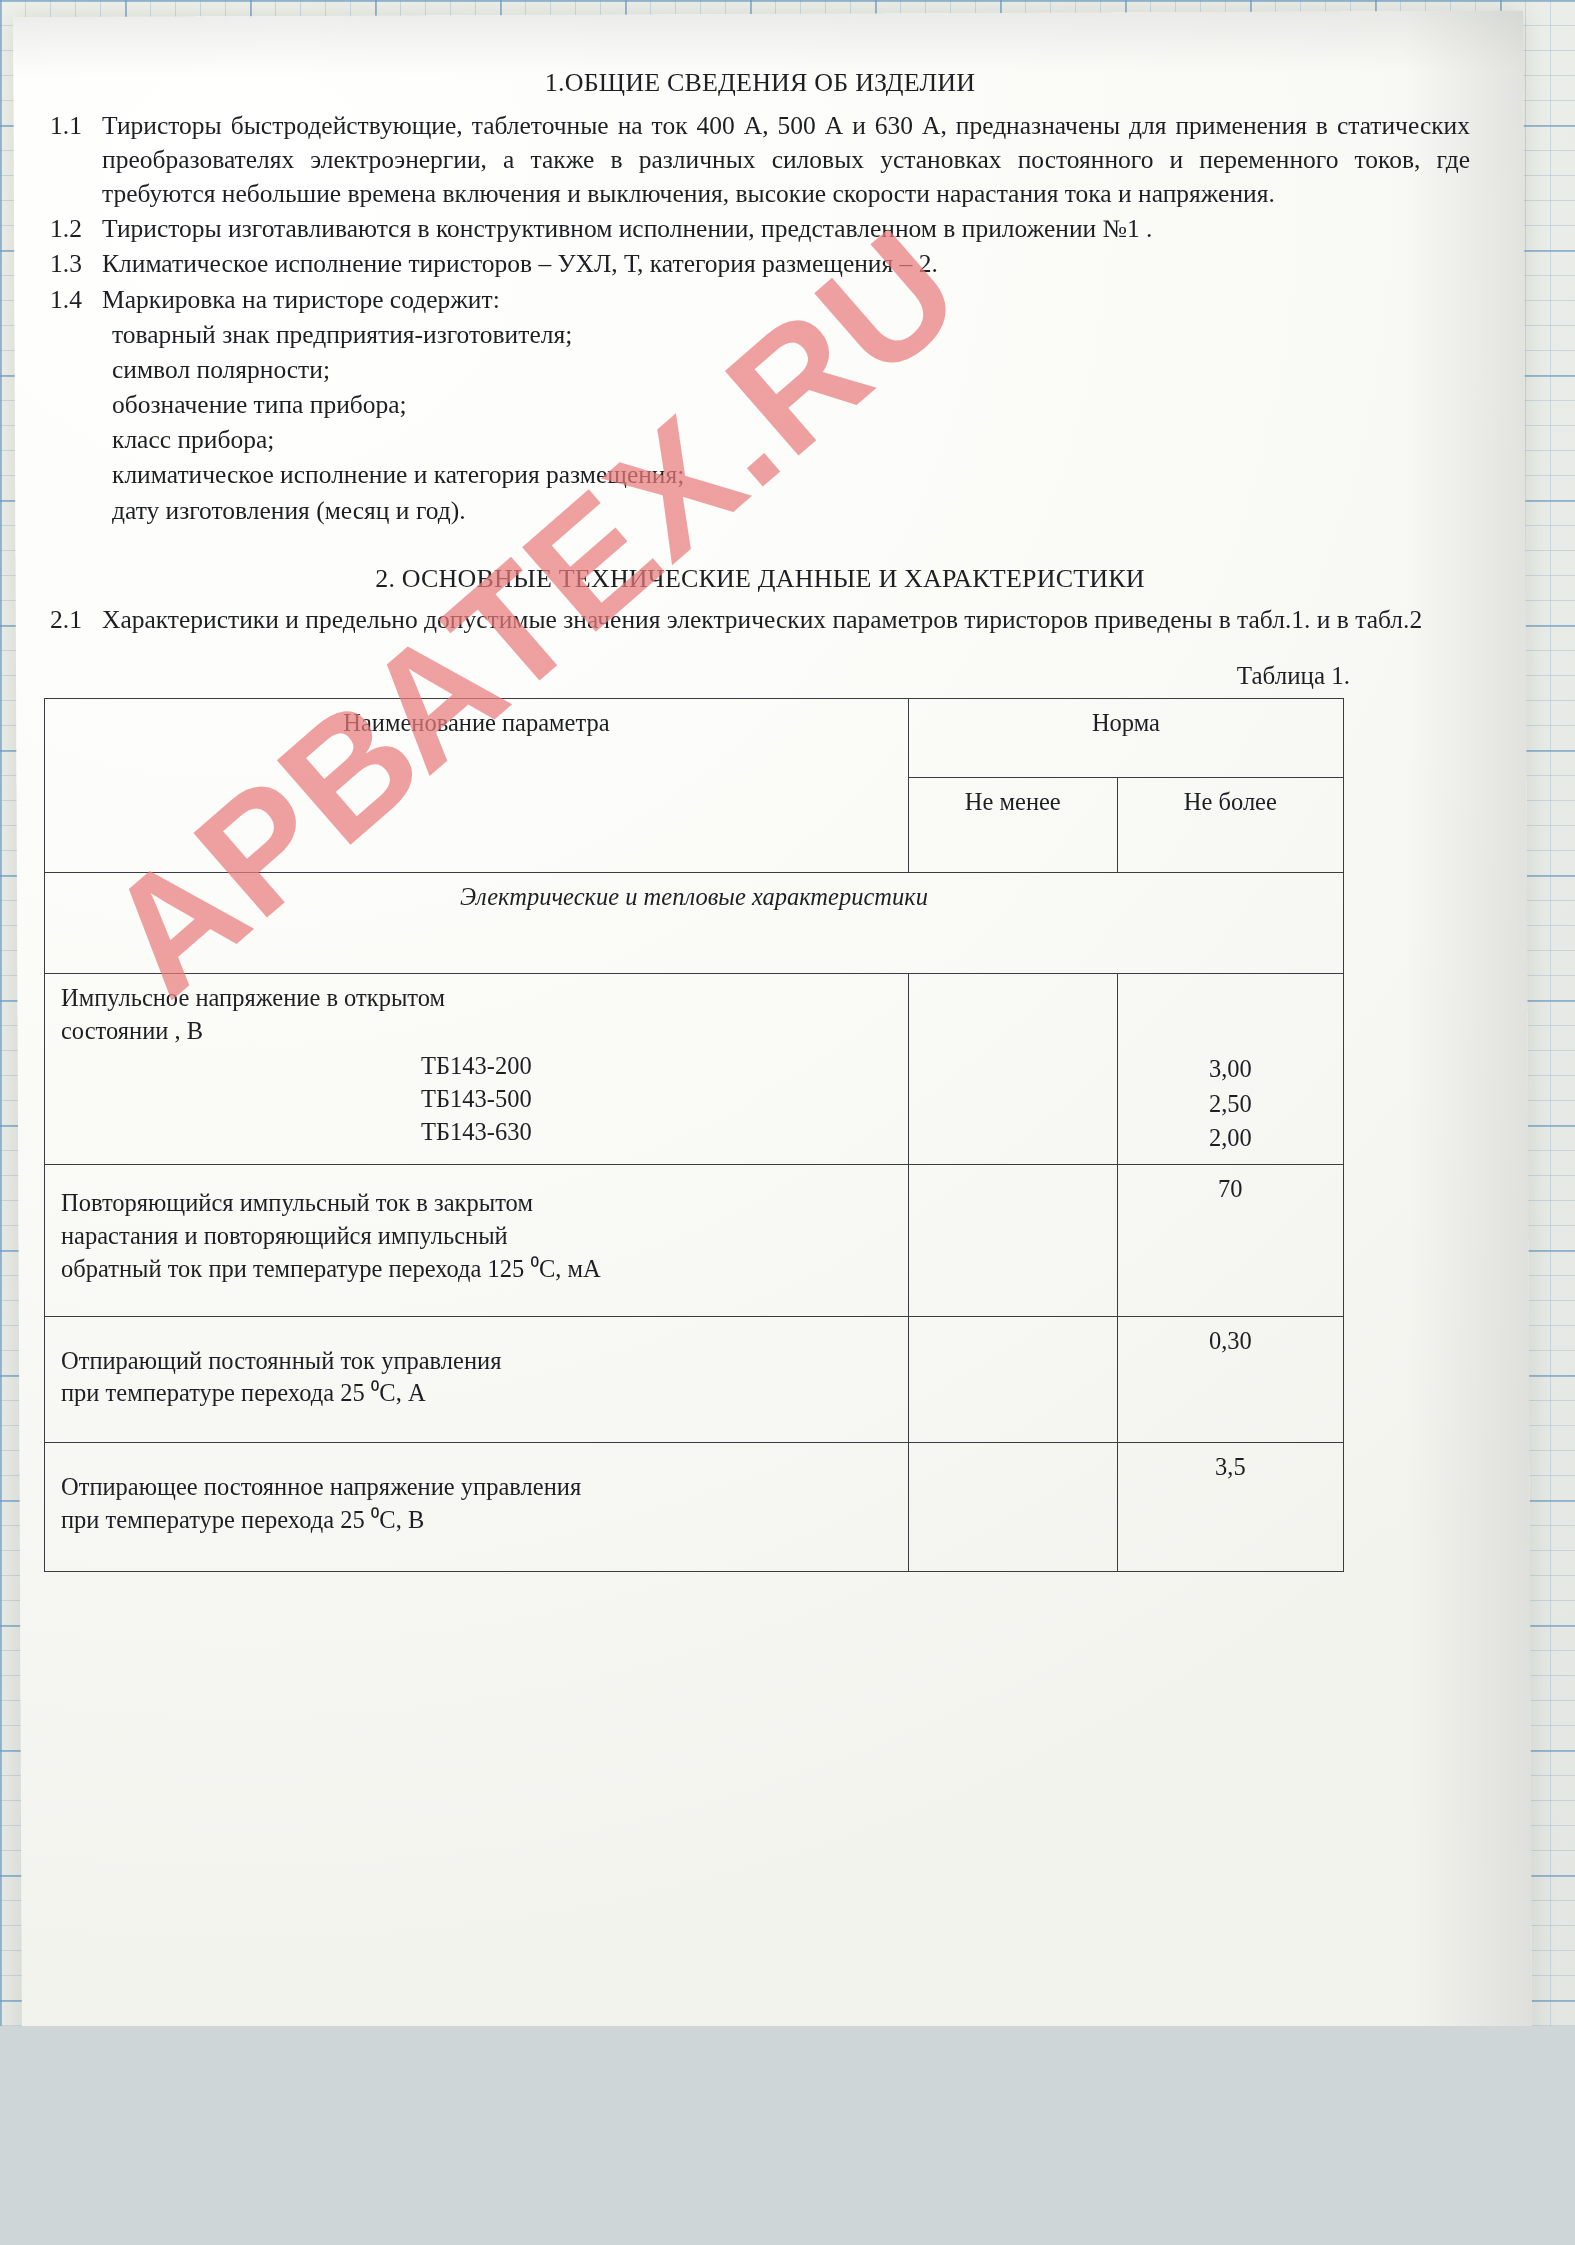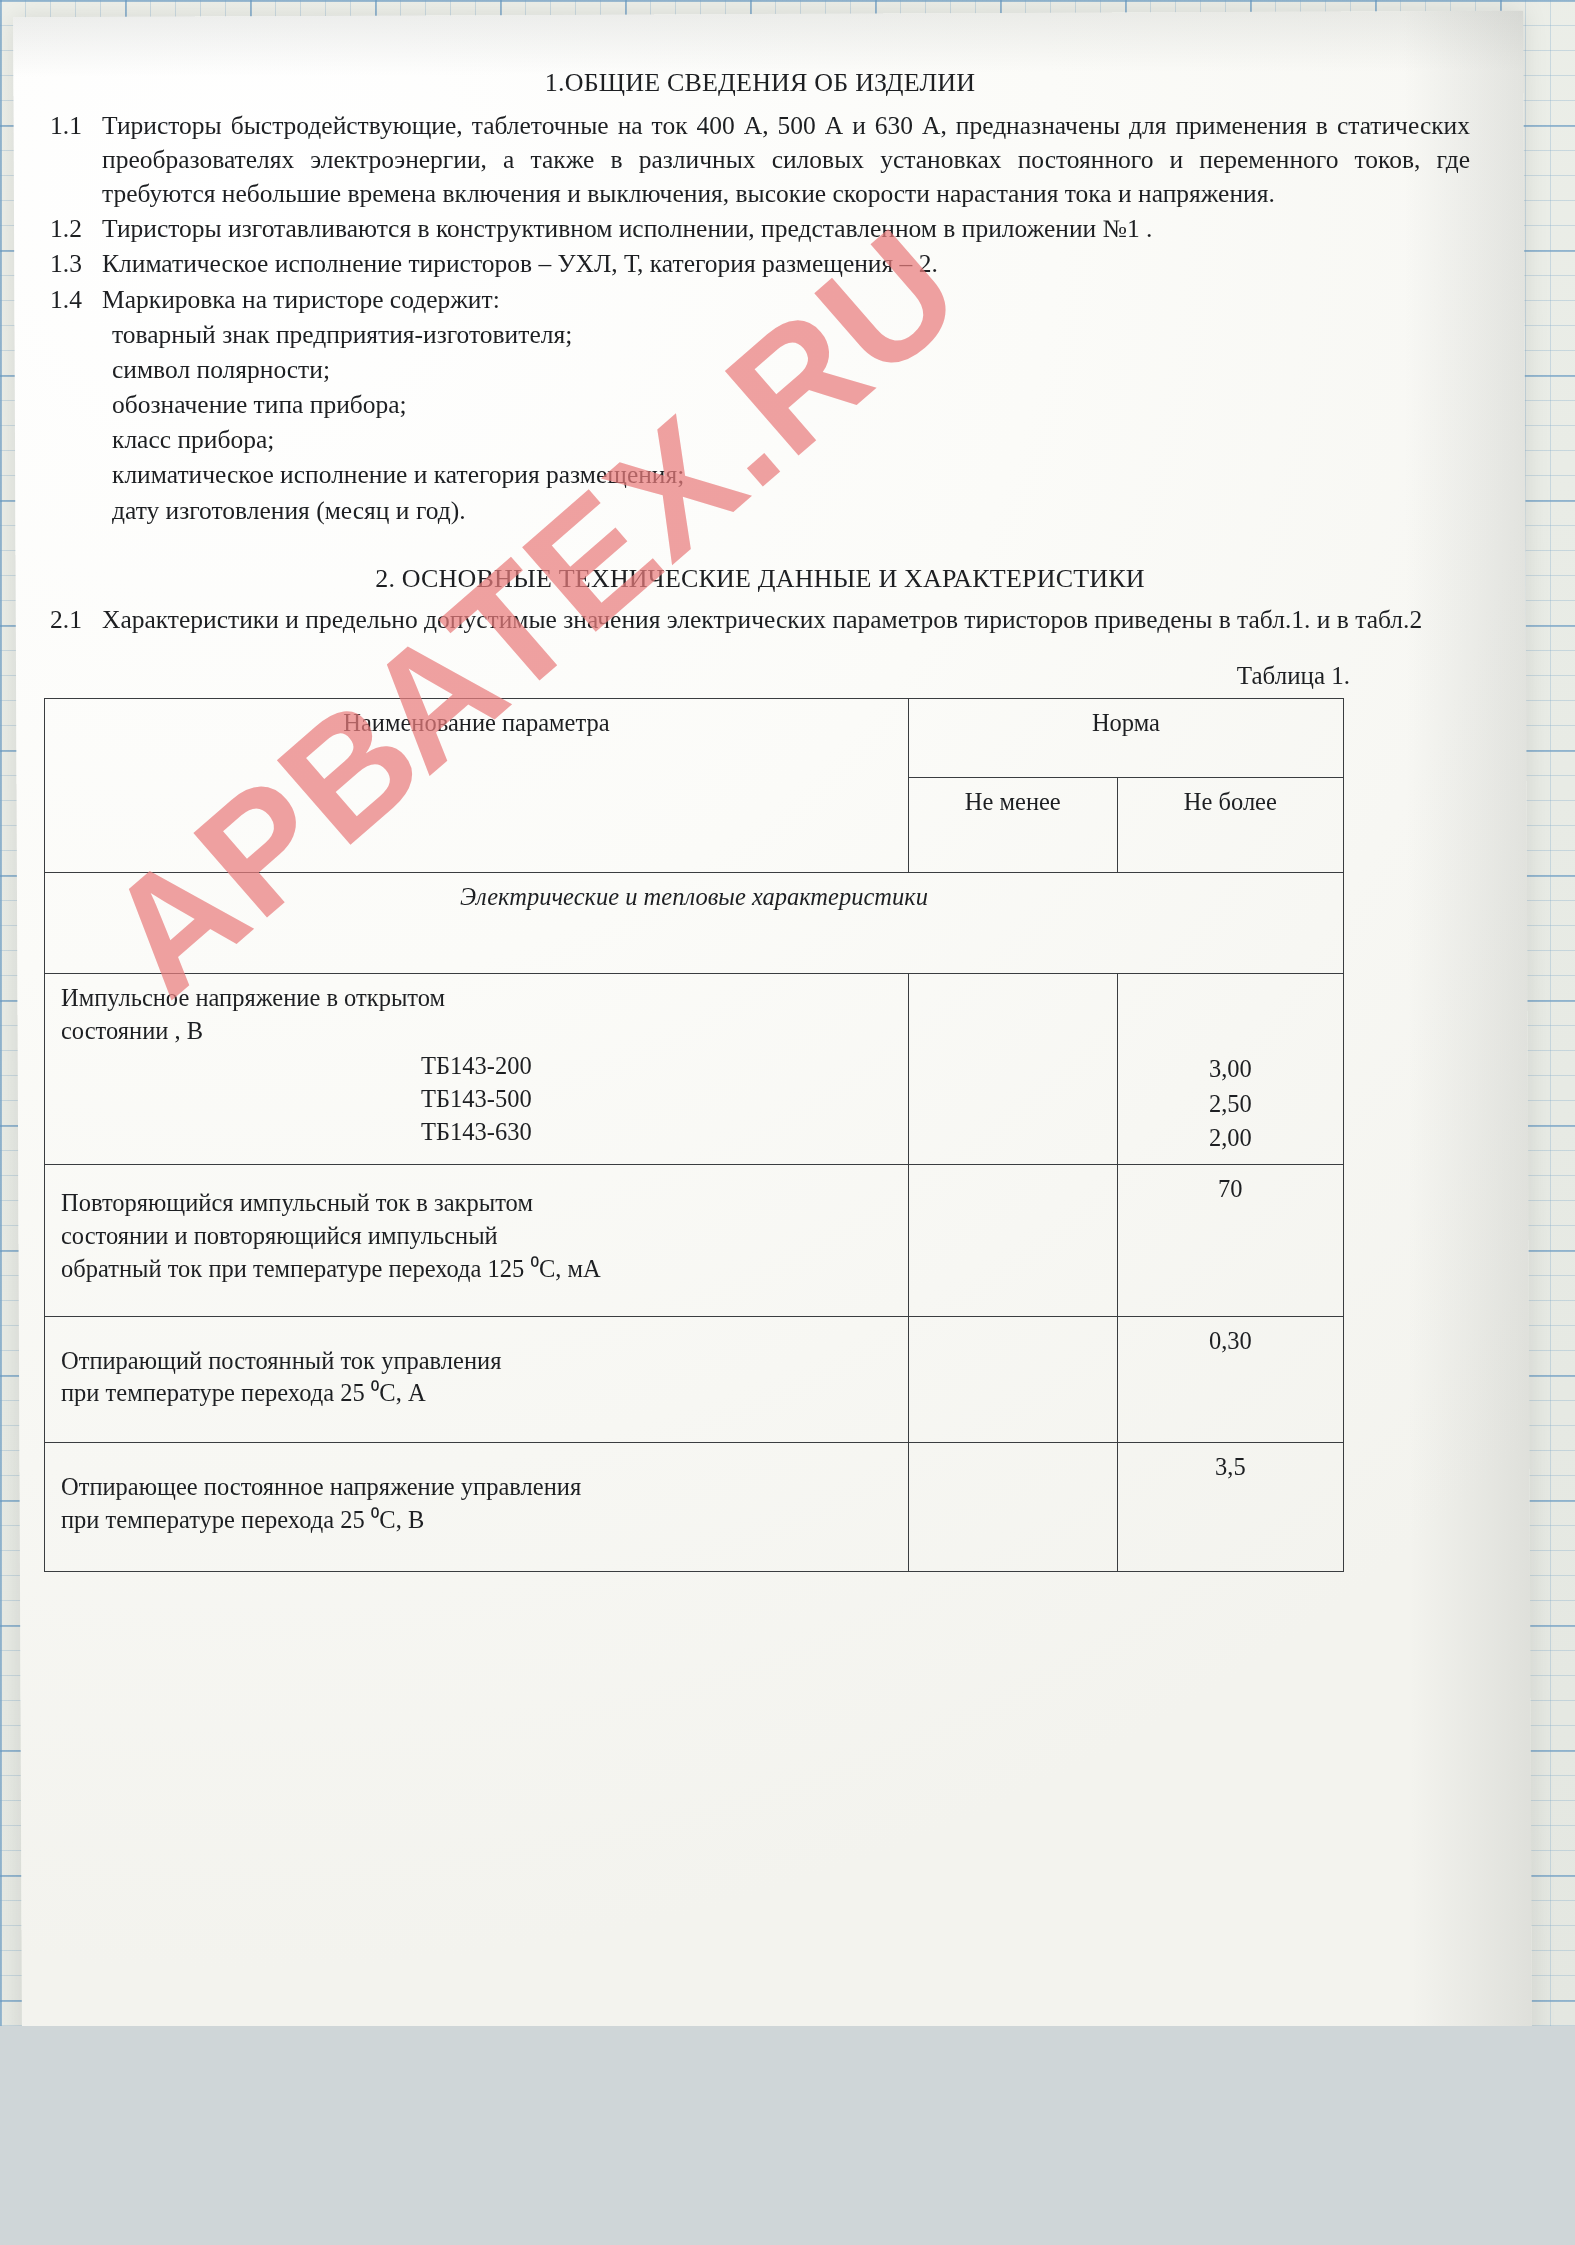--- a/index.html
+++ b/index.html
@@ -266,21 +266,21 @@
                 <div>2,50</div>
                 <div>2,00</div>
               </div>
             </td>
           </tr>
 
           <tr>
             <td class="c-name">
               <div style="height:14px"></div>
               <div>Повторяющийся импульсный ток в закрытом</div>
-              <div>состоянии и повторяющийся импульсный</div>
+              <div>нарастания и повторяющийся импульсный</div>
               <div>обратный ток при температуре перехода 125 ⁰С, мА</div>
               <div style="height:22px"></div>
             </td>
             <td class="c-min val"></td>
             <td class="c-max val">70</td>
           </tr>
 
           <tr>
             <td class="c-name">
               <div style="height:20px"></div>

